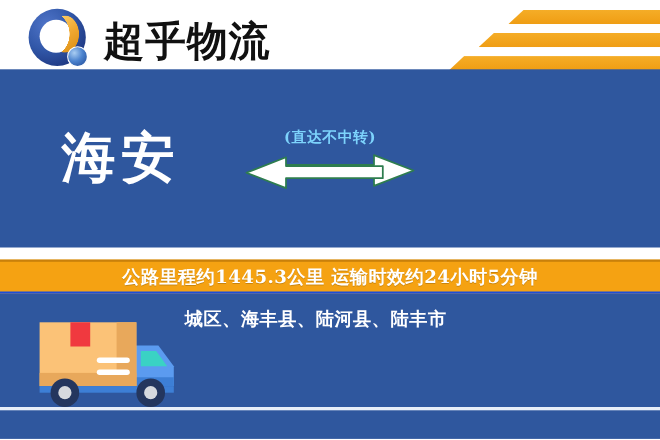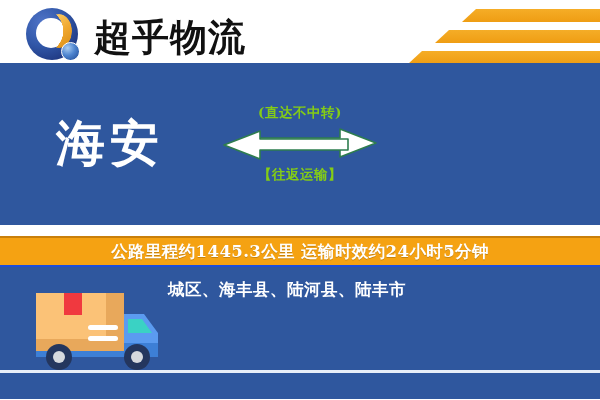--- a/index.html
+++ b/index.html
@@ -139,21 +139,21 @@
   .mid {
     position: absolute;
     left: 218px; top: 0;
     width: 164px; height: 162px;
     display: flex;
     flex-direction: column;
     align-items: center;
     justify-content: center;
   }
   .mid-top, .mid-bot {
-    color: #84cc16;
+    color: #7dd3fc;
     font-size: 13.5px;
     font-weight: bold;
     white-space: nowrap;
     letter-spacing: 0.5px;
     font-family: "DejaVu Serif", "Liberation Serif", serif;
   }
   .mid-top { margin-bottom: 6px; }
   .mid-bot { margin-top: 6px; }
   .arrows {
     position: relative;
@@ -251,21 +251,20 @@
 
       <div class="arrows">
         <svg width="156" height="32" viewBox="0 0 156 32" xmlns="http://www.w3.org/2000/svg">
 
           <polygon points="30,16 30,10 118,10 118,1 154,15 118,29 118,21 30,21" fill="#ffffff" stroke="#2e7d4f" stroke-width="1.6" stroke-linejoin="round"></polygon>
 
           <polygon points="126,16 126,11 38,11 38,3 2,17 38,31 38,22 126,22" fill="#ffffff" stroke="#2e7d4f" stroke-width="1.6" stroke-linejoin="round"></polygon>
         </svg>
       </div>
 
-      <div class="mid-bot">【往返运输】</div>
     </div>
 
 
   </div>
 
   <div class="infobar">
     <div class="infobar-text">公路里程约1445.3公里   运输时效约24小时5分钟</div>
   </div>
 
   <div class="bottom">

